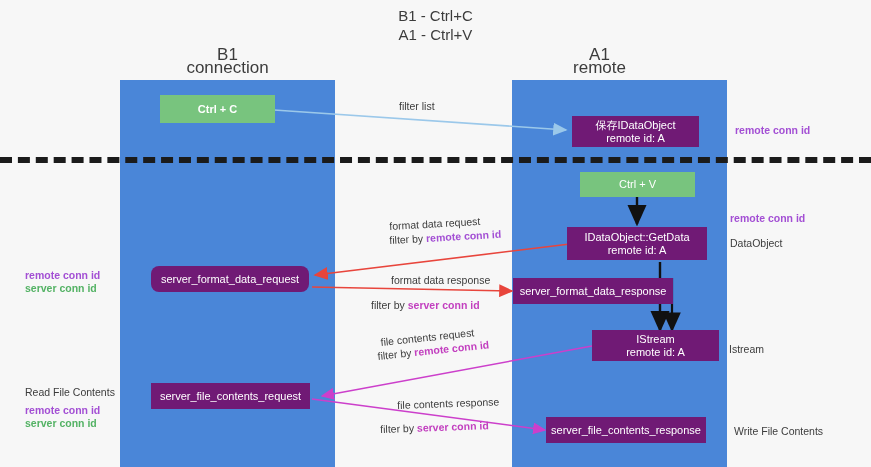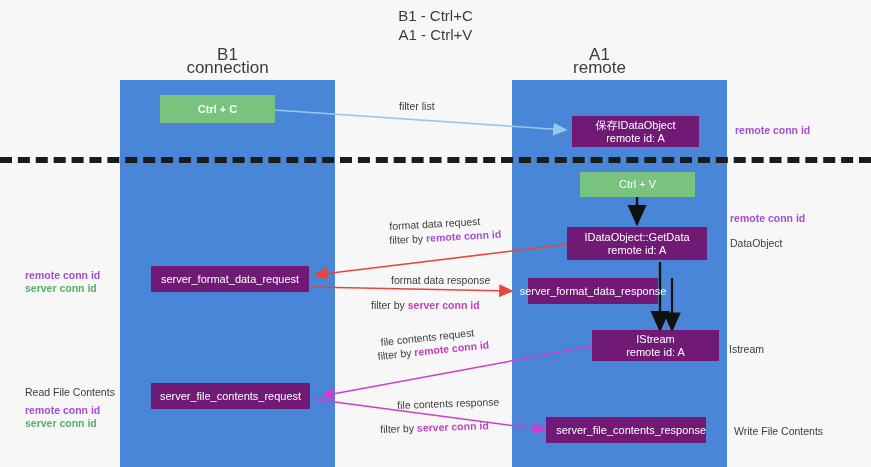--- a/index.html
+++ b/index.html
@@ -123,38 +123,38 @@
 
   <div class="abs box green" style="left:580px;top:172px;width:115px;height:25px;">
     <span>Ctrl + V</span>
   </div>
 
   <div class="abs box orange" style="left:567px;top:227px;width:140px;height:33px;">
     <span>IDataObject::GetData</span>
     <span>remote id: A</span>
   </div>
 
-  <div class="abs box orange" style="left:151px;top:266px;width:158px;height:26px;">
+  <div class="abs box orange" style="left:151px;top:266px;width:158px;height:26px;border-radius:8px;">
     <span>server_format_data_request</span>
   </div>
 
-  <div class="abs box orange" style="left:513px;top:278px;width:130px;height:26px;margin-left:15px;">
+  <div class="abs box orange" style="left:513px;top:278px;width:160px;height:26px;">
     <span>server_format_data_response</span>
   </div>
 
   <div class="abs box orange" style="left:592px;top:330px;width:127px;height:31px;">
     <span>IStream</span>
     <span>remote id: A</span>
   </div>
 
   <div class="abs box orange" style="left:151px;top:383px;width:159px;height:26px;">
     <span>server_file_contents_request</span>
   </div>
 
-  <div class="abs box orange" style="left:546px;top:417px;width:160px;height:26px;align-items:flex-end;">
+  <div class="abs box orange" style="left:546px;top:417px;width:160px;height:26px;">
     <span>server_file_contents_response</span>
   </div>
 
   <div class="abs lbl" style="left:399px;top:100px;">
     <span>filter list</span>
   </div>
 
   <div class="abs lbl rot" style="left:389px;top:220px;transform:rotate(-3.2deg);">
     <span>format data request</span>
   </div>

